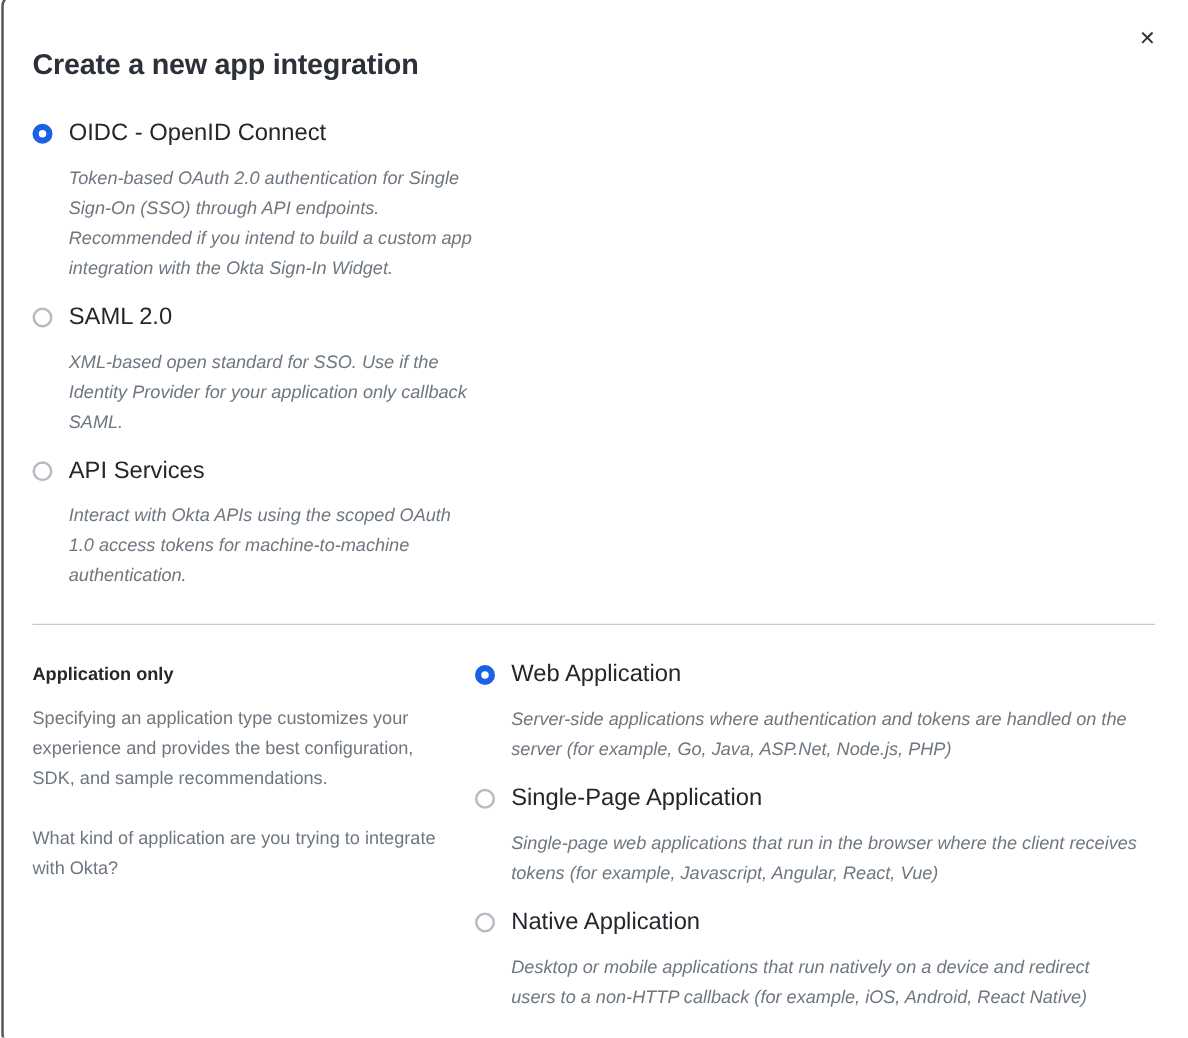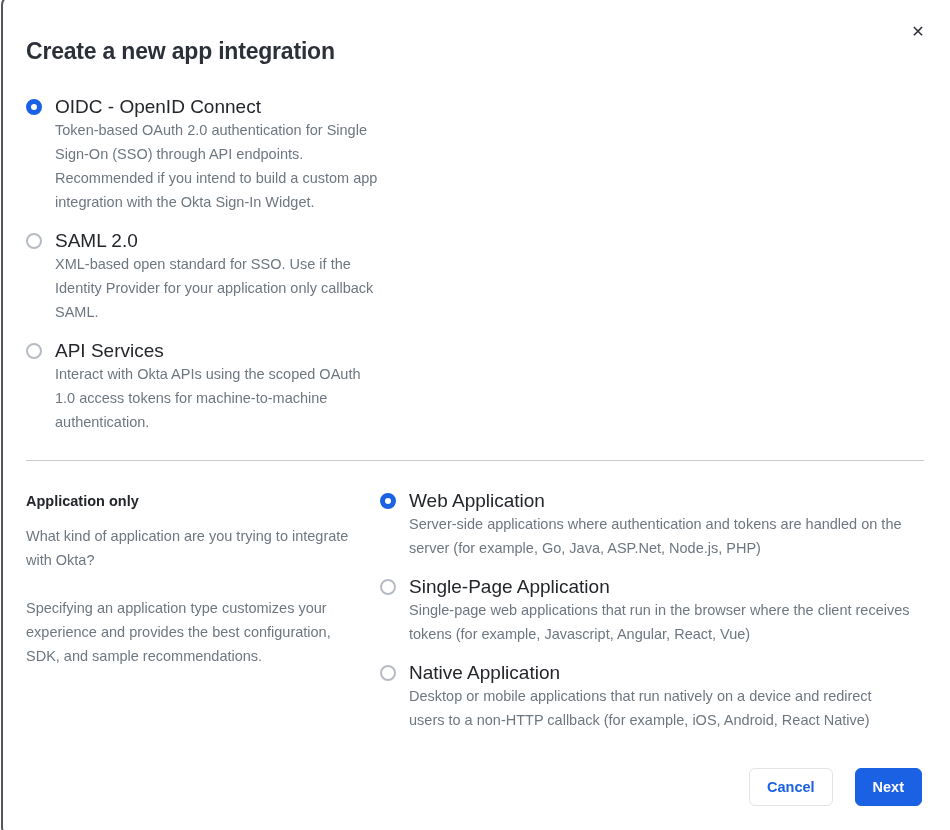--- a/index.html
+++ b/index.html
@@ -95,21 +95,22 @@
   .option-label {
     font-size: 19px;
     font-weight: 500;
     color: #23262b;
     line-height: 22px;
   }
   .option-desc {
     font-size: 14.5px;
     color: #6e7780;
     line-height: 24px;
-    margin-top: 0;
+    margin-top: 13px;
+    font-style: italic;
   }
   .divider {
     border: none;
     border-top: 1px solid #cbcbcb;
     margin: 26px 0 29px 0;
   }
   .footer {
     display: flex;
     justify-content: flex-end;
     align-items: center;
@@ -172,22 +173,22 @@
           </div>
         </div>
       </div>
   </div>
 
   <hr class="divider">
 
   <div class="section-grid">
     <div class="left-col">
       <div class="section-label">Application only</div>
+      <p class="left-para">Specifying an application type customizes your experience and provides the best configuration, SDK, and sample recommendations.</p>
       <p class="left-para">What kind of application are you trying to integrate with Okta?</p>
-      <p class="left-para">Specifying an application type customizes your experience and provides the best configuration, SDK, and sample recommendations.</p>
     </div>
     <div class="radio-group" id="apptype-options">
         <div class="option">
           <span class="radio selected"></span>
           <div class="option-text">
             <div class="option-label">Web Application</div>
             <div class="option-desc">Server-side applications where authentication and tokens are handled on the server (for example, Go, Java, ASP.Net, Node.js, PHP)</div>
           </div>
         </div>
         <div class="option">

